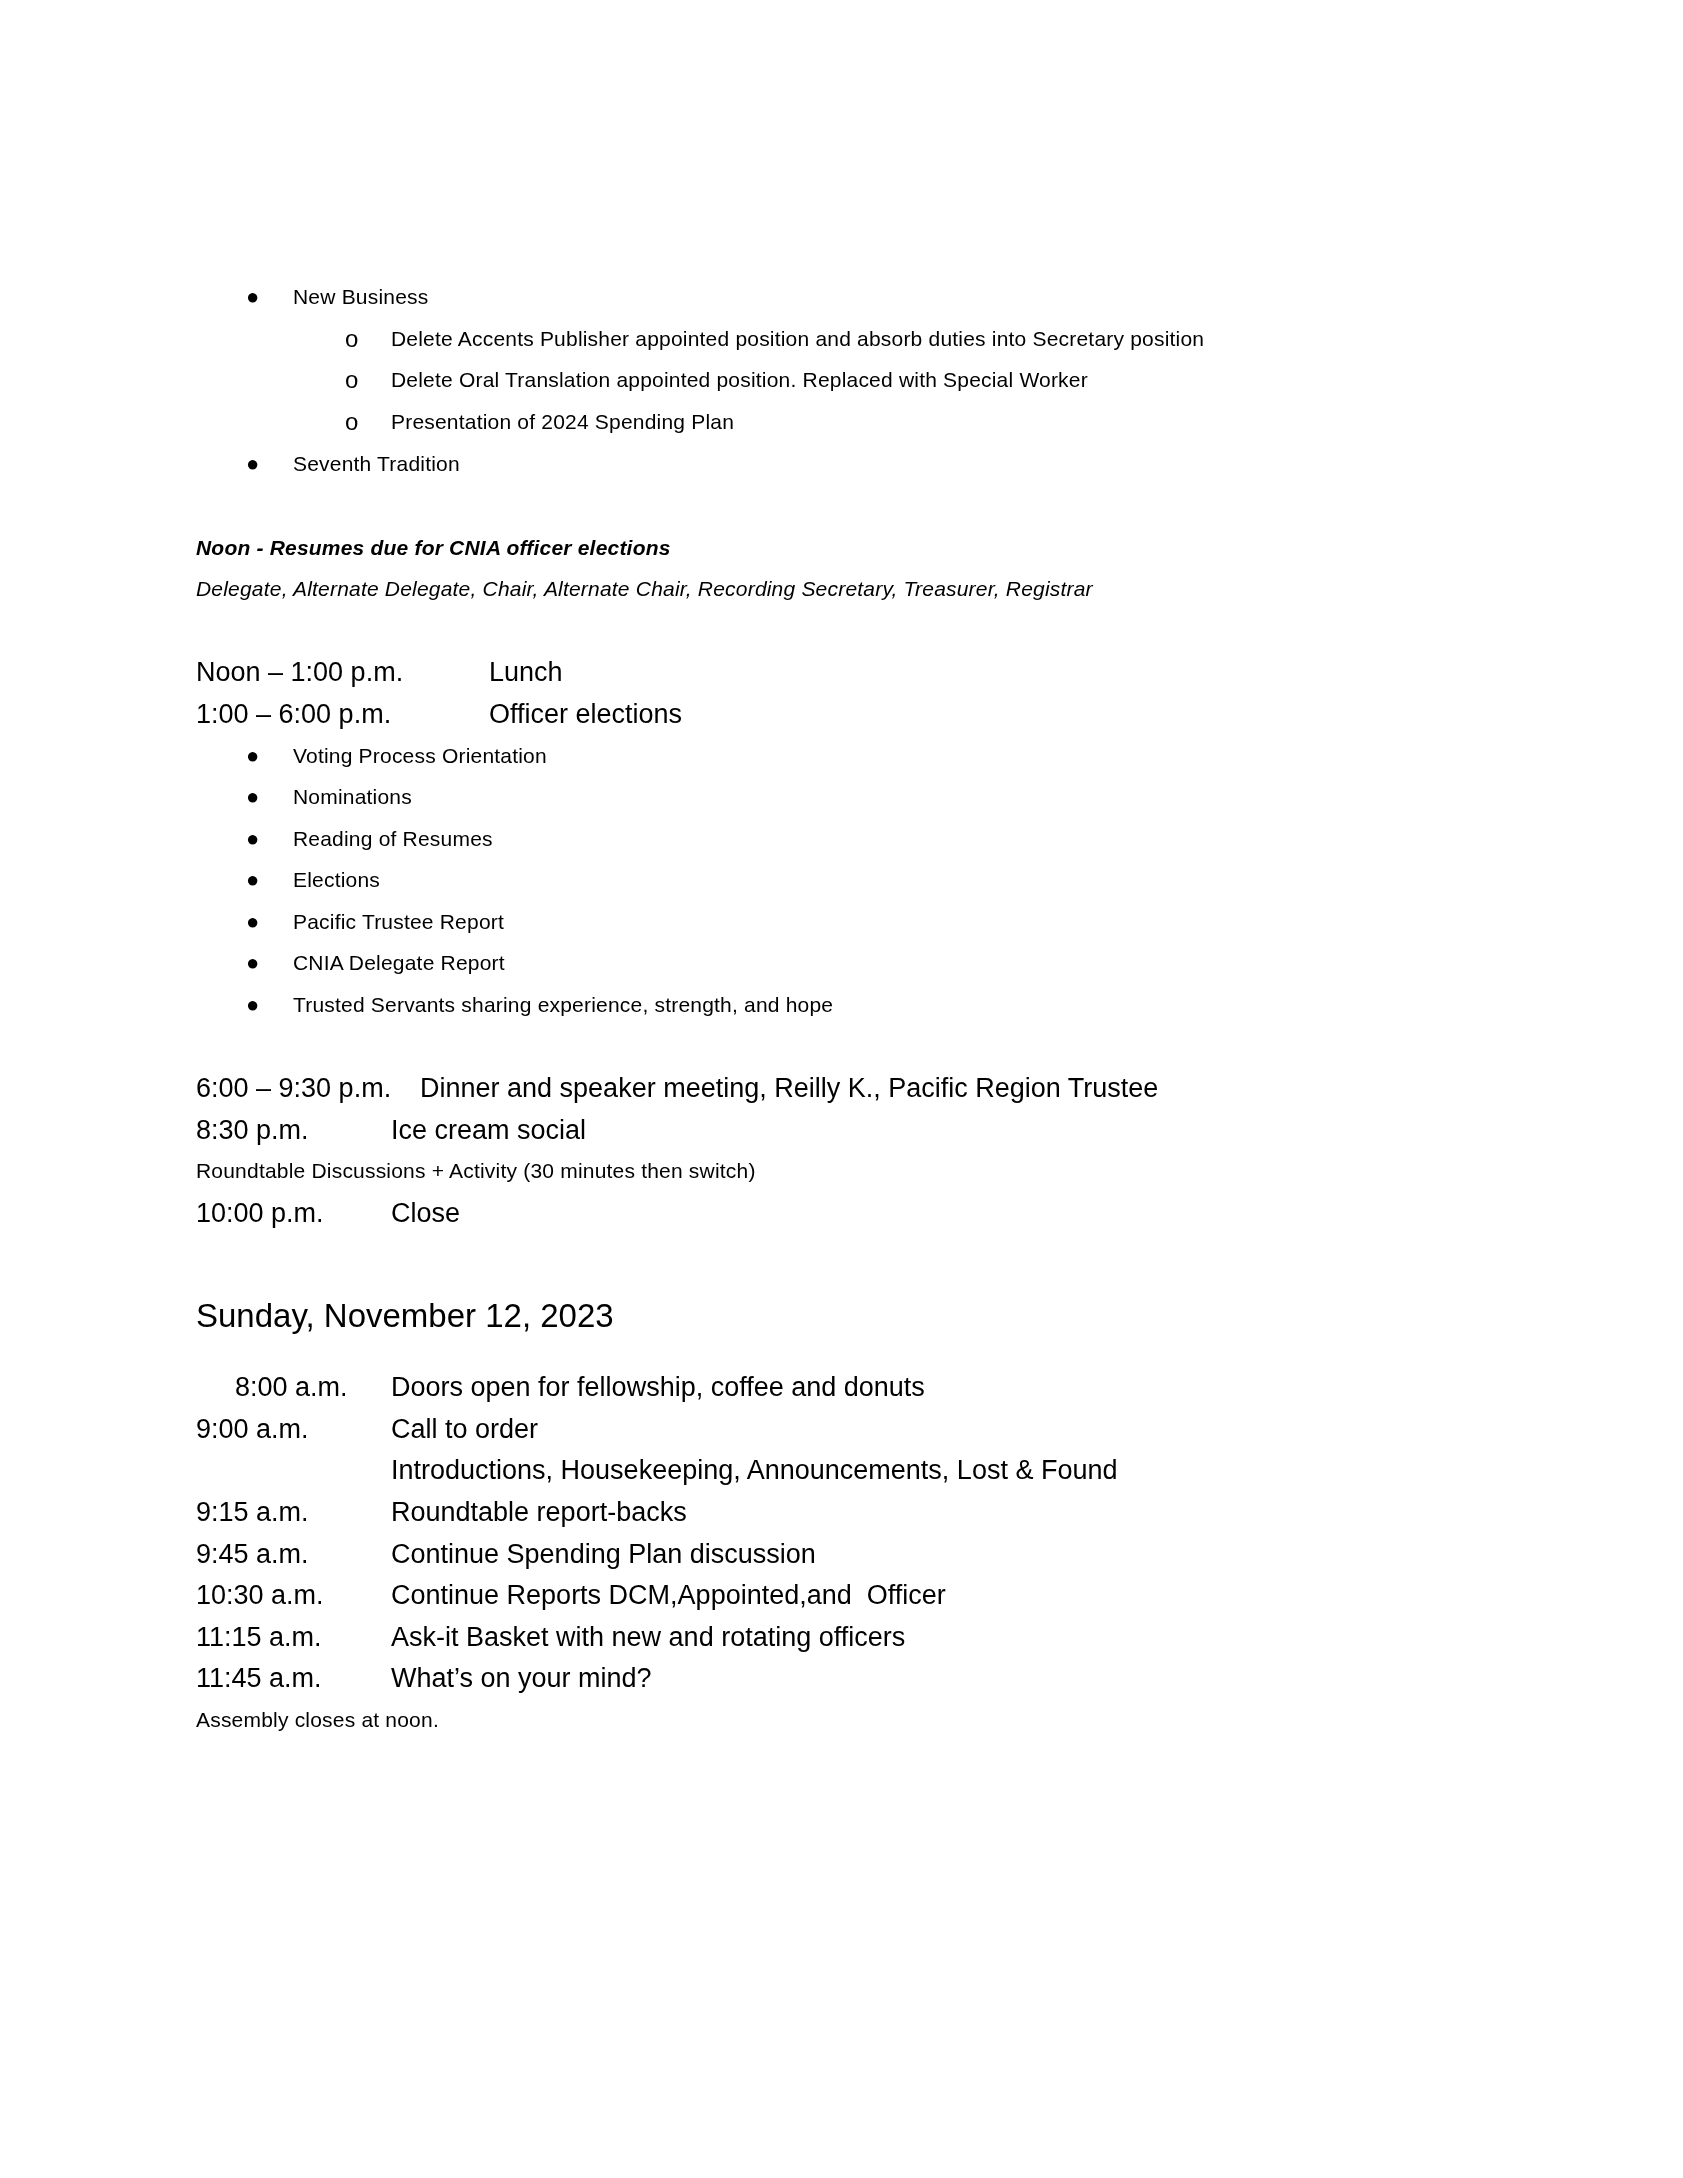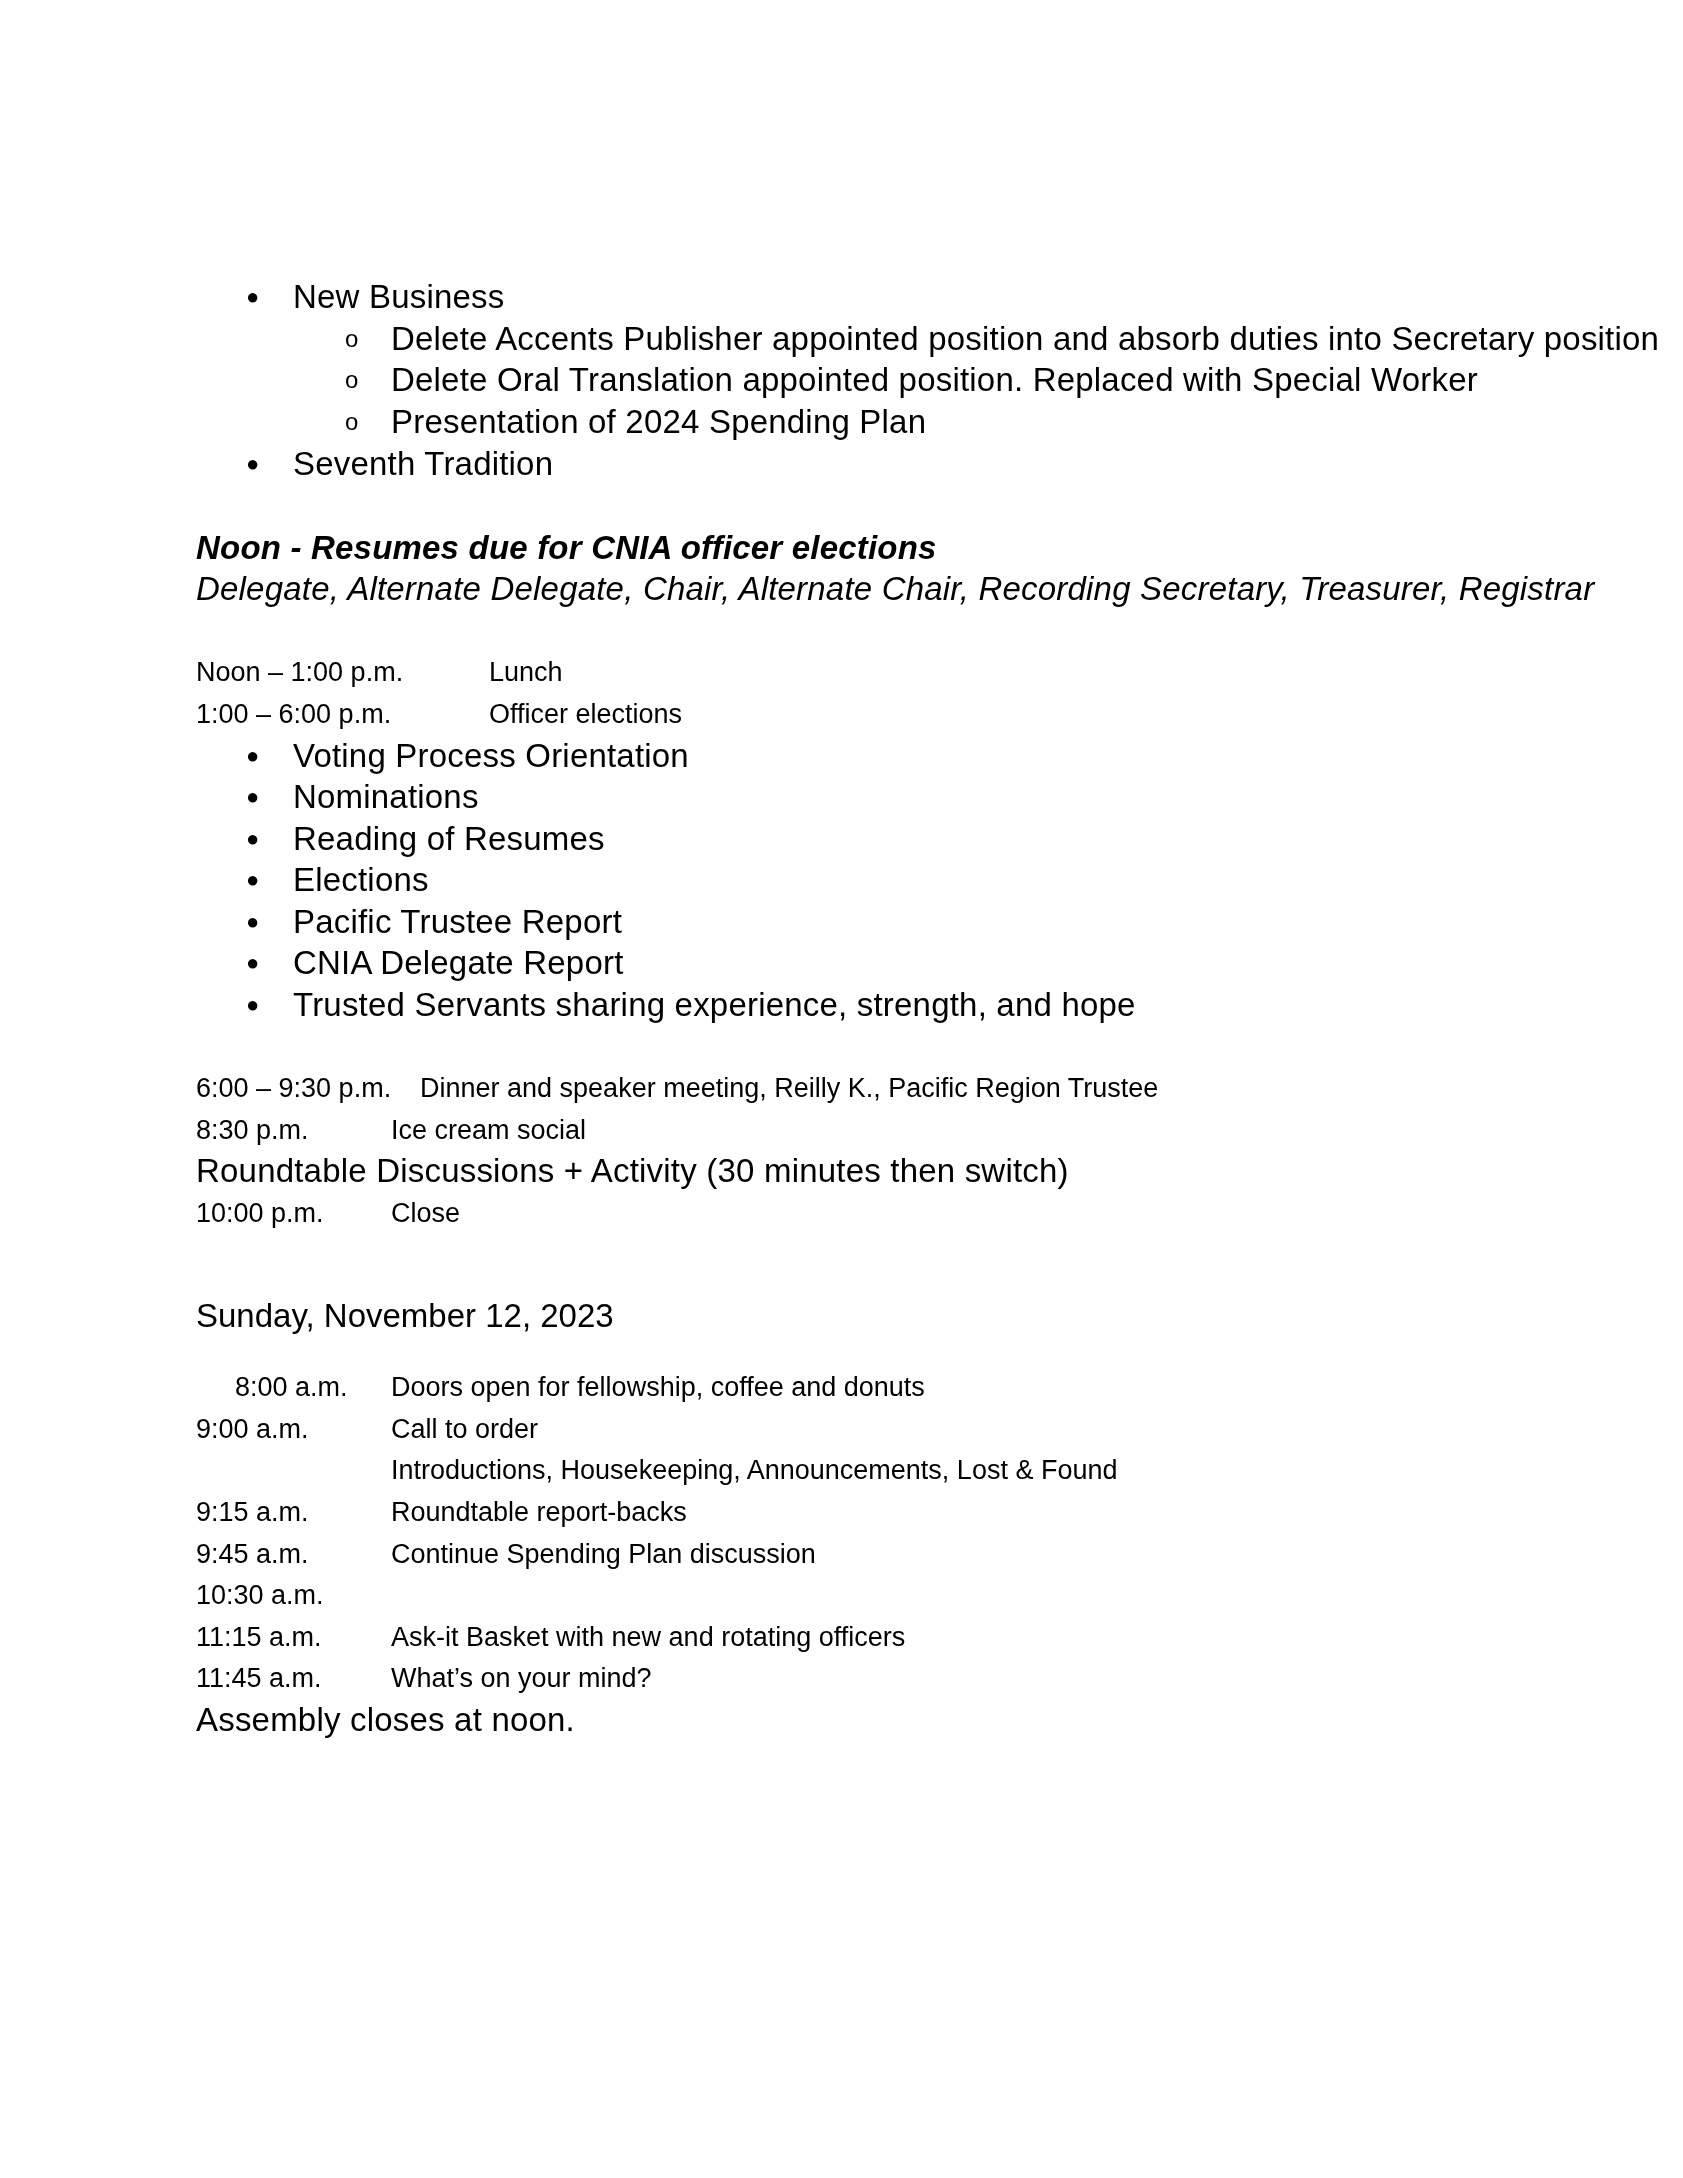--- a/index.html
+++ b/index.html
@@ -1,19 +1,19 @@
 <!DOCTYPE html>
 <html><head>
 <meta charset="utf-8">
 <style>
   html, body { margin: 0; padding: 0; background: #ffffff; }
   body { width: 1683px; height: 2178px; position: relative; overflow: hidden;
          font-family: "Liberation Sans", "DejaVu Sans", sans-serif; color: #000; }
   .page { position: absolute; left: 0; top: 0; width: 1683px; height: 2178px; }
-  .line { position: absolute; font-size: 33px; line-height: 34px; white-space: nowrap; letter-spacing: 0.2px; }
+  .line { position: absolute; font-size: 21px; line-height: 34px; white-space: nowrap; letter-spacing: 0.2px; }
   .bullet { position: absolute; font-size: 22px; line-height: 34px; }
   .time { position: absolute; font-size: 27px; line-height: 34px; white-space: nowrap; }
   .desc { position: absolute; font-size: 27px; line-height: 34px; white-space: nowrap; }
   .heading { position: absolute; font-size: 33px; line-height: 46px; white-space: nowrap; }
   .bi { font-weight: bold; font-style: italic; }
   .it { font-style: italic; }
 </style>
 </head>
 <body>
 
@@ -85,20 +85,21 @@
 
   <span class="desc" style="left:391px; top:1453px;">Introductions, Housekeeping, Announcements, Lost &amp; Found</span>
 
   <span class="time" style="left:196px; top:1495px;">9:15 a.m.</span>
   <span class="desc" style="left:391px; top:1495px;">Roundtable report-backs</span>
 
   <span class="time" style="left:196px; top:1537px;">9:45 a.m.</span>
   <span class="desc" style="left:391px; top:1537px;">Continue Spending Plan discussion</span>
 
   <span class="time" style="left:196px; top:1578px;">10:30 a.m.</span>
+  <span class="desc" style="left:391px; top:1578px; white-space:pre;">Continue Reports DCM,Appointed,and  Officer</span>
 
   <span class="time" style="left:196px; top:1620px;">11:15 a.m.</span>
   <span class="desc" style="left:391px; top:1620px;">Ask-it Basket with new and rotating officers</span>
 
   <span class="time" style="left:196px; top:1661px;">11:45 a.m.</span>
   <span class="desc" style="left:391px; top:1661px;">What’s on your mind?</span>
 
   <span class="line" style="left:196px; top:1703px;">Assembly closes at noon.</span>
 </div>
 

